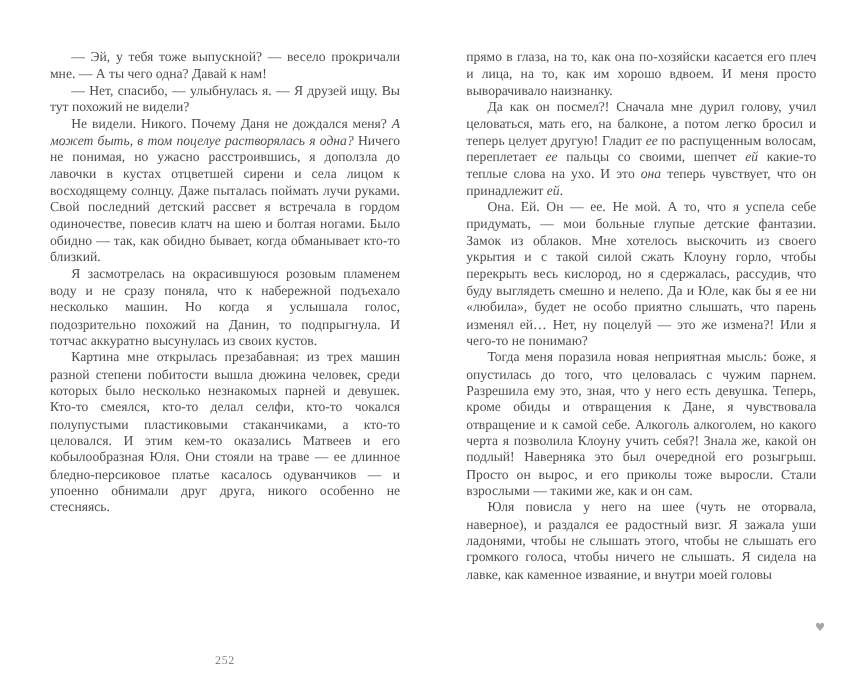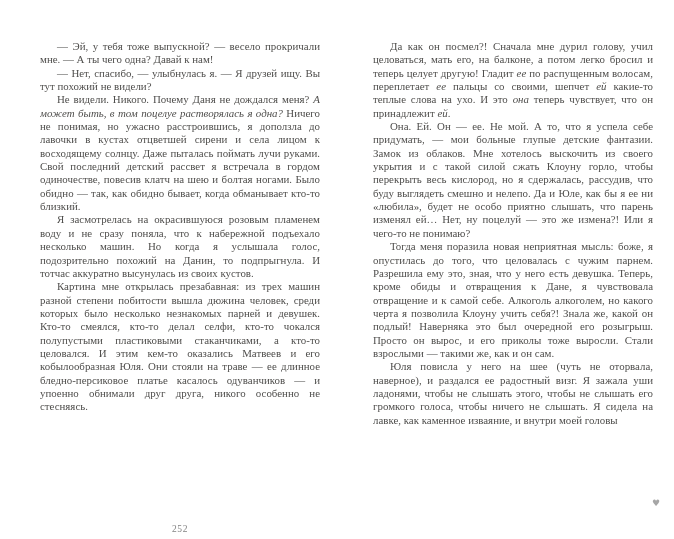--- a/index.html
+++ b/index.html
@@ -69,20 +69,21 @@
         <p class="para" lang="ru"><span>— Эй, у тебя тоже выпускной? — весело прокричали мне. — А ты чего одна? Давай к нам!</span></p>
         <p class="para" lang="ru"><span>— Нет, спасибо, — улыбнулась я. — Я друзей ищу. Вы тут похожий не видели?</span></p>
         <p class="para" lang="ru"><span>Не видели. Никого. Почему Даня не дождался меня? </span><span class="em">А может быть, в том поцелуе растворялась я одна?</span><span> Ничего не понимая, но ужасно расстроившись, я доползла до лавочки в кустах отцветшей сирени и села лицом к восходящему солнцу. Даже пыталась поймать лучи руками. Свой последний детский рассвет я встречала в гордом одиночестве, повесив клатч на шею и болтая ногами. Было обидно — так, как обидно бывает, когда обманывает кто-то близкий.</span></p>
         <p class="para" lang="ru"><span>Я засмотрелась на окрасившуюся розовым пламенем воду и не сразу поняла, что к набережной подъехало несколько машин. Но когда я услышала голос, подозрительно похожий на Данин, то подпрыгнула. И тотчас аккуратно высунулась из своих кустов.</span></p>
         <p class="para" lang="ru"><span>Картина мне открылась презабавная: из трех машин разной степени побитости вышла дюжина человек, среди которых было несколько незнакомых парней и девушек. Кто-то смеялся, кто-то делал селфи, кто-то чокался полупустыми пластиковыми стаканчиками, а кто-то целовался. И этим кем-то оказались Матвеев и его кобылообразная Юля. Они стояли на траве — ее длинное бледно-персиковое платье касалось одуванчиков — и упоенно обнимали друг друга, никого особенно не стесняясь.</span></p>
       </div>
   </div>
 
   <div class="page page-right">
     <div class="page-text">
+        <p class="para no-indent" lang="ru"><span>прямо в глаза, на то, как она по-хозяйски касается его плеч и лица, на то, как им хорошо вдвоем. И меня просто выворачивало наизнанку.</span></p>
         <p class="para" lang="ru"><span>Да как он посмел?! Сначала мне дурил голову, учил целоваться, мать его, на балконе, а потом легко бросил и теперь целует другую! Гладит </span><span class="em">ее</span><span> по распущенным волосам, переплетает </span><span class="em">ее</span><span> пальцы со своими, шепчет </span><span class="em">ей</span><span> какие-то теплые слова на ухо. И это </span><span class="em">она</span><span> теперь чувствует, что он принадлежит </span><span class="em">ей</span><span>.</span></p>
         <p class="para" lang="ru"><span>Она. Ей. Он — ее. Не мой. А то, что я успела себе придумать, — мои больные глупые детские фантазии. Замок из облаков. Мне хотелось выскочить из своего укрытия и с такой силой сжать Клоуну горло, чтобы перекрыть весь кислород, но я сдержалась, рассудив, что буду выглядеть смешно и нелепо. Да и Юле, как бы я ее ни «любила», будет не особо приятно слышать, что парень изменял ей… Нет, ну поцелуй — это же измена?! Или я чего-то не понимаю?</span></p>
         <p class="para" lang="ru"><span>Тогда меня поразила новая неприятная мысль: боже, я опустилась до того, что целовалась с чужим парнем. Разрешила ему это, зная, что у него есть девушка. Теперь, кроме обиды и отвращения к Дане, я чувствовала отвращение и к самой себе. Алкоголь алкоголем, но какого черта я позволила Клоуну учить себя?! Знала же, какой он подлый! Наверняка это был очередной его розыгрыш. Просто он вырос, и его приколы тоже выросли. Стали взрослыми — такими же, как и он сам.</span></p>
         <p class="para" lang="ru"><span>Юля повисла у него на шее (чуть не оторвала, наверное), и раздался ее радостный визг. Я зажала уши ладонями, чтобы не слышать этого, чтобы не слышать его громкого голоса, чтобы ничего не слышать. Я сидела на лавке, как каменное изваяние, и внутри моей головы</span></p>
       </div>
   </div>
 
   <div class="page-number page-number-left">252</div>
 
   <div class="page-number page-number-right">253</div>

